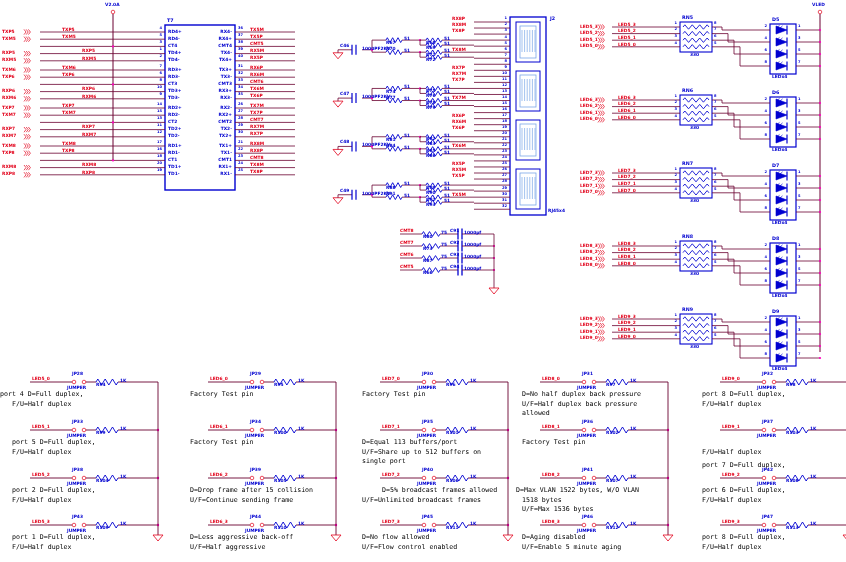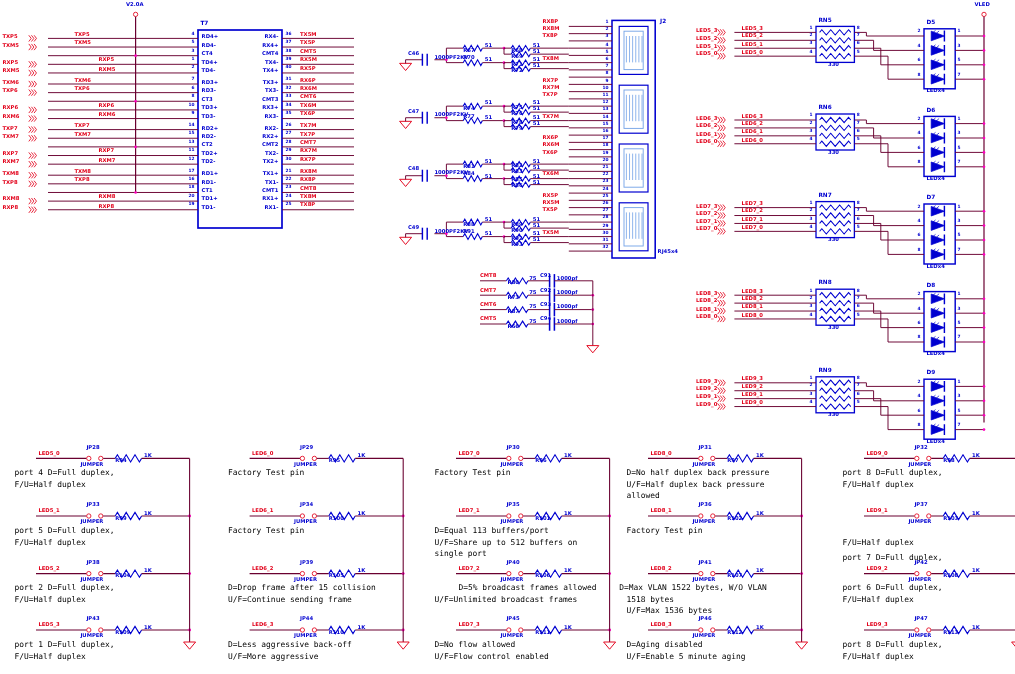--- a/index.html
+++ b/index.html
@@ -1152,21 +1152,21 @@
       <div class="lbl f3 blue" style="left: 714px; top: 327px;">6</div>
       <div class="lbl f4 red" style="left: 580px; top: 336.4px;">LED9_0</div>
       <div class="lbl f4 red" style="left: 618px; top: 334.6px;">LED9_0</div>
       <div class="lbl f3 blue" style="left: 677px; top: 333.6px; transform: translateX(-100%);">4</div>
       <div class="lbl f3 blue" style="left: 714px; top: 333.6px;">5</div>
       <div class="lbl f4 red" style="left: 32px; top: 377px;">LED5_0</div>
       <div class="lbl f4 blue" style="left: 72px; top: 371.5px;">JP28</div>
       <div class="lbl f4 blue" style="left: 67px; top: 385.5px;">JUMPER</div>
       <div class="lbl f4 blue" style="left: 96px; top: 383.2px;">R94</div>
       <div class="lbl f4 blue" style="left: 120px; top: 378.6px;">1K</div>
-      <div class="lbl f6 mono" style="left: 12px; top: 391px;">port 4 D=Full duplex,</div>
+      <div class="lbl f6 mono" style="left: 0; top: 391px;">port 4 D=Full duplex,</div>
       <div class="lbl f6 mono" style="left: 12px; top: 400.5px;">F/U=Half duplex</div>
       <div class="lbl f4 red" style="left: 32px; top: 425px;">LED5_1</div>
       <div class="lbl f4 blue" style="left: 72px; top: 419.5px;">JP33</div>
       <div class="lbl f4 blue" style="left: 67px; top: 433.5px;">JUMPER</div>
       <div class="lbl f4 blue" style="left: 96px; top: 431.2px;">R99</div>
       <div class="lbl f4 blue" style="left: 120px; top: 426.6px;">1K</div>
       <div class="lbl f6 mono" style="left: 12px; top: 439px;">port 5 D=Full duplex,</div>
       <div class="lbl f6 mono" style="left: 12px; top: 448.5px;">F/U=Half duplex</div>
       <div class="lbl f4 red" style="left: 32px; top: 473px;">LED5_2</div>
       <div class="lbl f4 blue" style="left: 72px; top: 467.5px;">JP38</div>
@@ -1200,21 +1200,21 @@
       <div class="lbl f4 blue" style="left: 274px; top: 479.2px;">R105</div>
       <div class="lbl f4 blue" style="left: 298px; top: 474.6px;">1K</div>
       <div class="lbl f6 mono" style="left: 190px; top: 487px;">D=Drop frame after 15 collision</div>
       <div class="lbl f6 mono" style="left: 190px; top: 496.5px;">U/F=Continue sending frame</div>
       <div class="lbl f4 red" style="left: 210px; top: 520px;">LED6_3</div>
       <div class="lbl f4 blue" style="left: 250px; top: 514.5px;">JP44</div>
       <div class="lbl f4 blue" style="left: 245px; top: 528.5px;">JUMPER</div>
       <div class="lbl f4 blue" style="left: 274px; top: 526.2px;">R110</div>
       <div class="lbl f4 blue" style="left: 298px; top: 521.6px;">1K</div>
       <div class="lbl f6 mono" style="left: 190px; top: 534px;">D=Less aggressive back-off</div>
-      <div class="lbl f6 mono" style="left: 190px; top: 543.5px;">U/F=More aggressive</div>
+      <div class="lbl f6 mono" style="left: 190px; top: 543.5px;">U/F=Half aggressive</div>
       <div class="lbl f4 red" style="left: 382px; top: 377px;">LED7_0</div>
       <div class="lbl f4 blue" style="left: 422px; top: 371.5px;">JP30</div>
       <div class="lbl f4 blue" style="left: 417px; top: 385.5px;">JUMPER</div>
       <div class="lbl f4 blue" style="left: 446px; top: 383.2px;">R96</div>
       <div class="lbl f4 blue" style="left: 470px; top: 378.6px;">1K</div>
       <div class="lbl f6 mono" style="left: 362px; top: 391px;">Factory Test pin</div>
       <div class="lbl f4 red" style="left: 382px; top: 425px;">LED7_1</div>
       <div class="lbl f4 blue" style="left: 422px; top: 419.5px;">JP35</div>
       <div class="lbl f4 blue" style="left: 417px; top: 433.5px;">JUMPER</div>
       <div class="lbl f4 blue" style="left: 446px; top: 431.2px;">R101</div>

